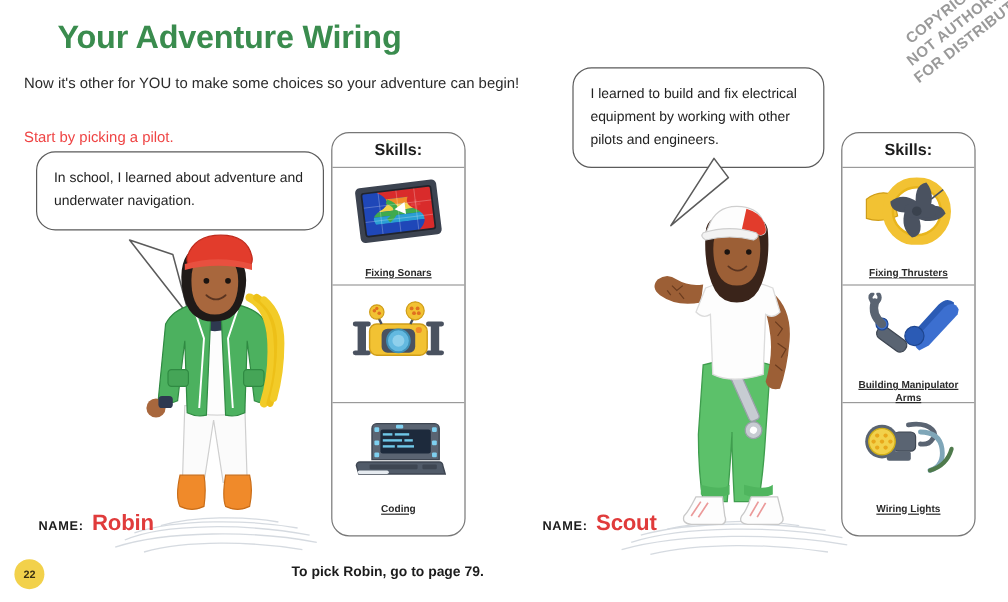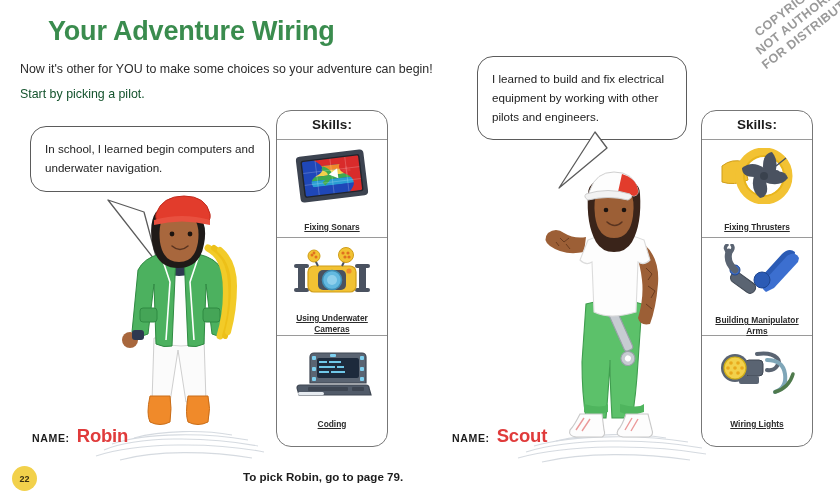--- a/index.html
+++ b/index.html
@@ -50,23 +50,23 @@
   .intro-line-1 {
     position: absolute;
     left: 20px;
     top: 62px;
     font-size: 12.4px;
     color: #2b2b2b;
   }
   .intro-line-2 {
     position: absolute;
     left: 20px;
-    top: 87px;
+    top: 107px;
     font-size: 12.4px;
-    color: #14532d;
+    color: #ef4444;
   }
 
   
   .bubble {
     position: absolute;
     border: 1.4px solid #5b5b5b;
     border-radius: 16px;
     background: #ffffff;
     box-sizing: border-box;
     padding: 13px 14px;
@@ -188,21 +188,21 @@
   <div class="watermark">
     <div>COPYRIGHTED</div>
     <div>NOT AUTHORIZED</div>
     <div>FOR DISTRIBUTION</div>
   </div>
 
   <div class="page-title">Your Adventure Wiring</div>
   <div class="intro-line-1">Now it's other for YOU to make some choices so your adventure can begin!</div>
   <div class="intro-line-2">Start by picking a pilot.</div>
 
-  <div class="bubble bubble-robin">In school, I learned begin computers and underwater navigation.</div>
+  <div class="bubble bubble-robin">In school, I learned about adventure and underwater navigation.</div>
   <svg class="bubble-tail" style="left:100px; top:198px;" width="90" height="72">
     <path d="M8,2 L58,66 L44,14 Z" fill="#ffffff" stroke="#5b5b5b" stroke-width="1.3" stroke-linejoin="round"></path>
   </svg>
 
   <svg class="ground" style="left:86px; top:420px;" width="200" height="48">
     <g stroke="#9aa6b4" stroke-width="1.1" fill="none" opacity="0.75">
       <path d="M18,30 C50,16 120,16 172,26"></path>
       <path d="M10,36 C52,22 128,22 178,32"></path>
       <path d="M26,24 C62,12 122,13 162,20"></path>
       <path d="M34,40 C70,30 124,31 166,38"></path>
@@ -313,21 +313,20 @@
                 <circle cx="24" cy="13" r="1.5"></circle>
                 <circle cx="22" cy="9" r="1.4"></circle>
               <circle cx="51" cy="9" r="1.6"></circle>
                 <circle cx="56" cy="9" r="1.6"></circle>
                 <circle cx="53" cy="13" r="1.6"></circle>
                 <circle cx="57" cy="13" r="1.6"></circle>
             </g>
           </g>
         </svg>
       </div>
-      <div class="skill-label">Using Underwater Cameras</div>
     </div>
 
     <div class="skill-cell">
       <div class="skill-art">
         <svg width="80" height="56" viewBox="0 0 80 56">
           <path d="M22,8 h48 a4,4 0 0 1 4,4 v26 h-56 v-26 a4,4 0 0 1 4,-4 Z" fill="#5a6472" stroke="#3e4652" stroke-width="1.2"></path>
           <rect x="25" y="13" width="42" height="20" rx="2" fill="#1d2a3c"></rect>
           <g fill="#6fc7e8">
             <rect x="27" y="16" width="8" height="2"></rect>
               <rect x="37" y="16" width="12" height="2"></rect>

